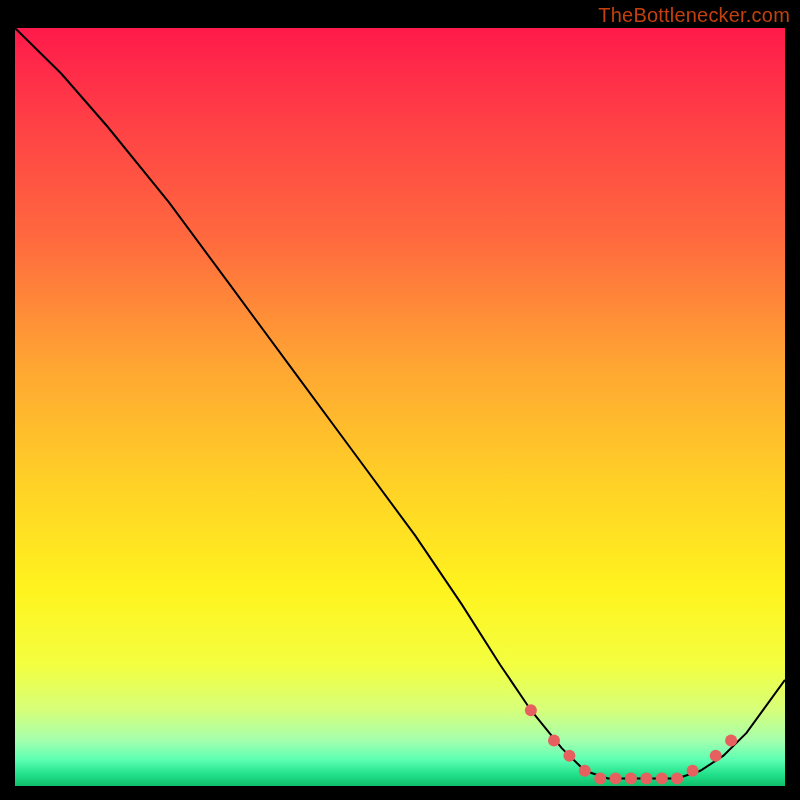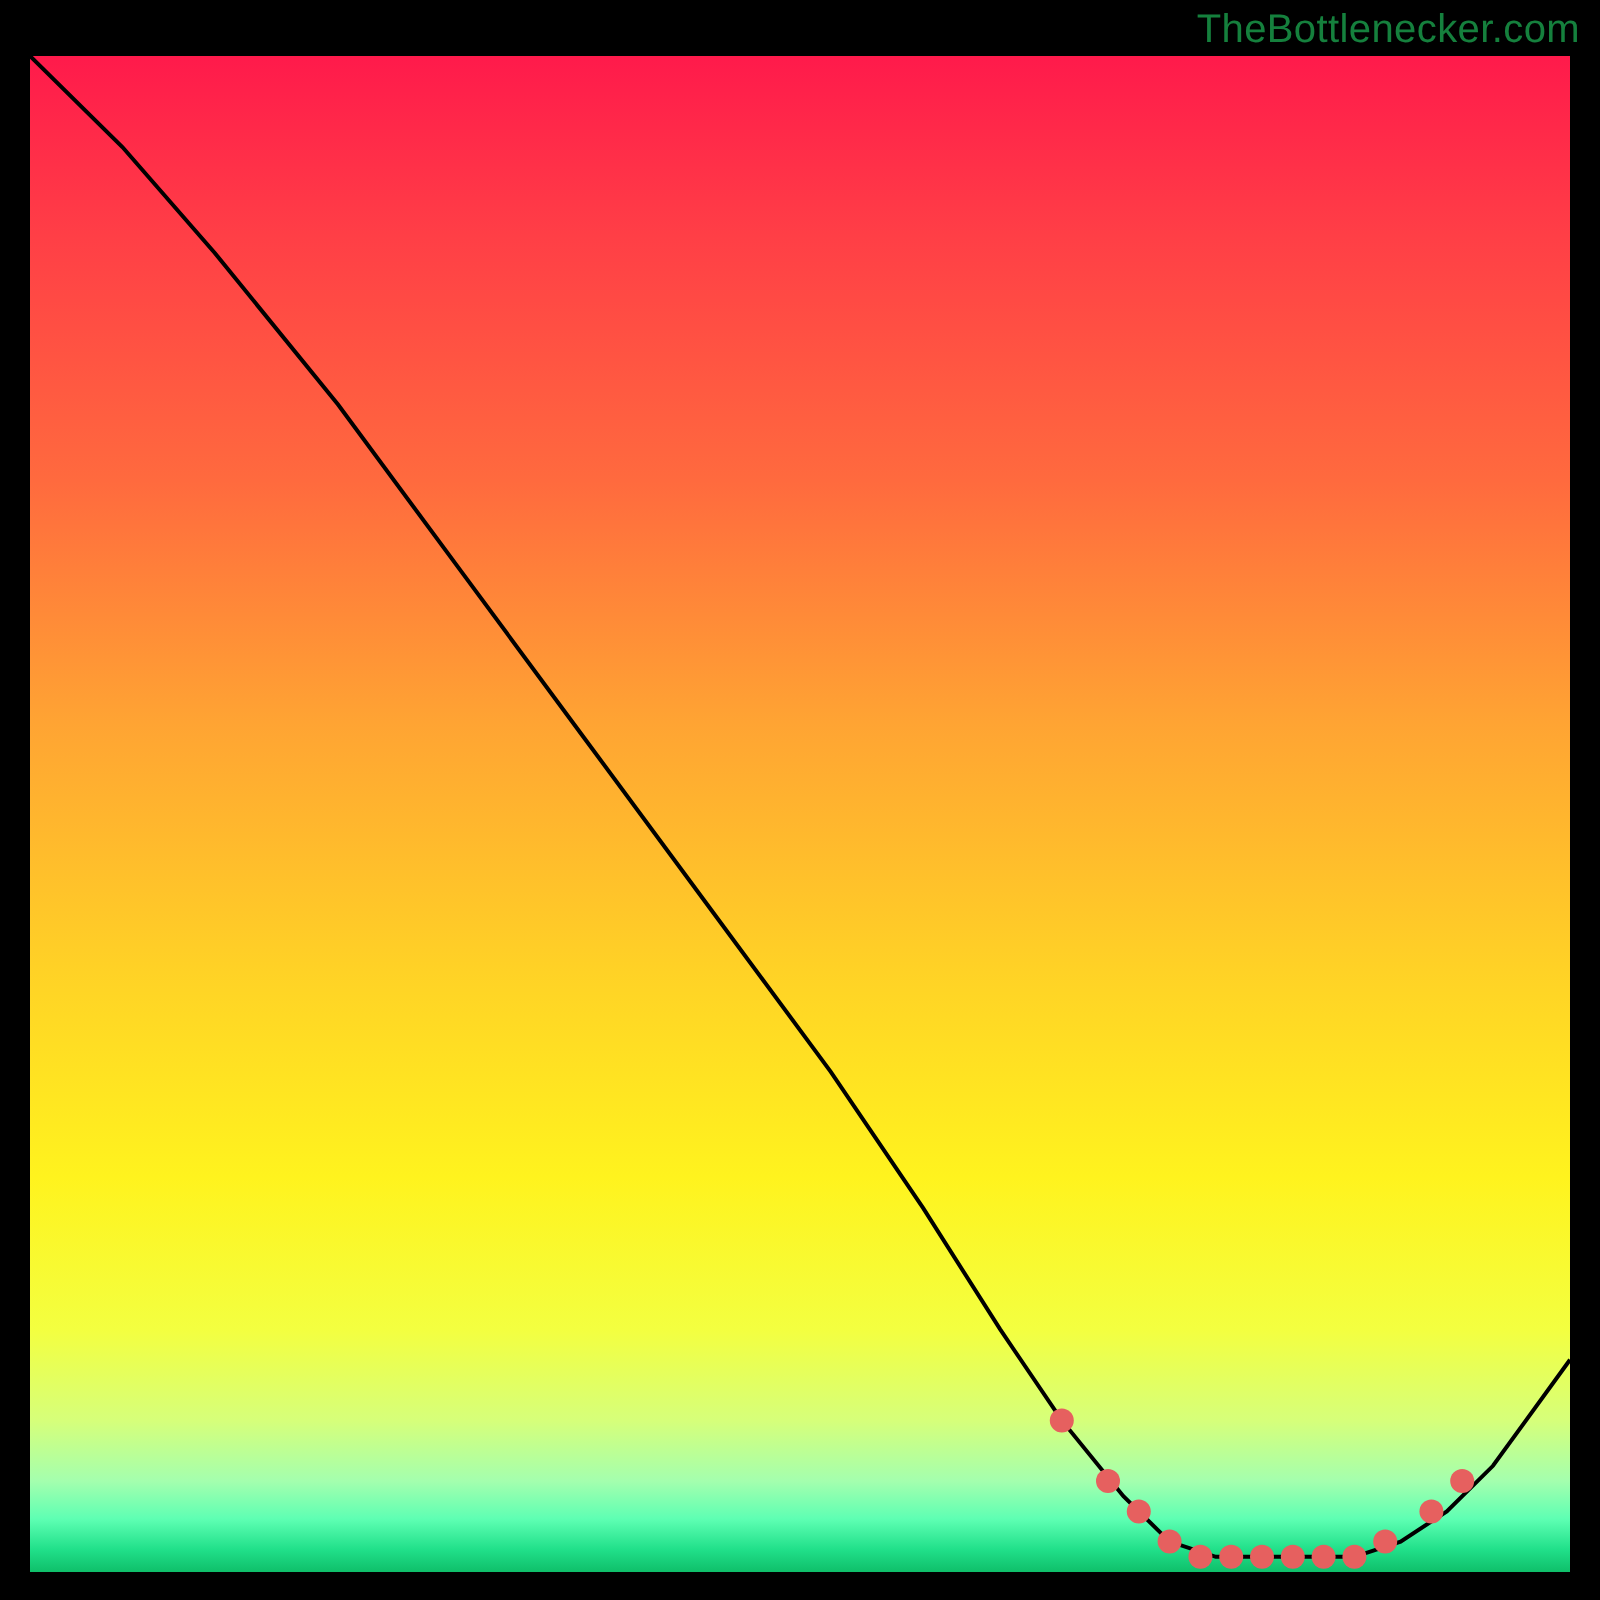--- a/index.html
+++ b/index.html
@@ -14,21 +14,21 @@
   .stage {
     position: relative;
     width: 800px;
     height: 800px;
     background: #000;
   }
   .attrib {
     position: absolute;
     top: 4px;
     right: 10px;
-    color: #15803d;
+    color: #c2410c;
     font-size: 20px;
     letter-spacing: 0.2px;
     user-select: none;
   }
   .plot-wrap {
     position: absolute;
     left: 15px;
     top: 28px;
     width: 770px;
     height: 758px;

